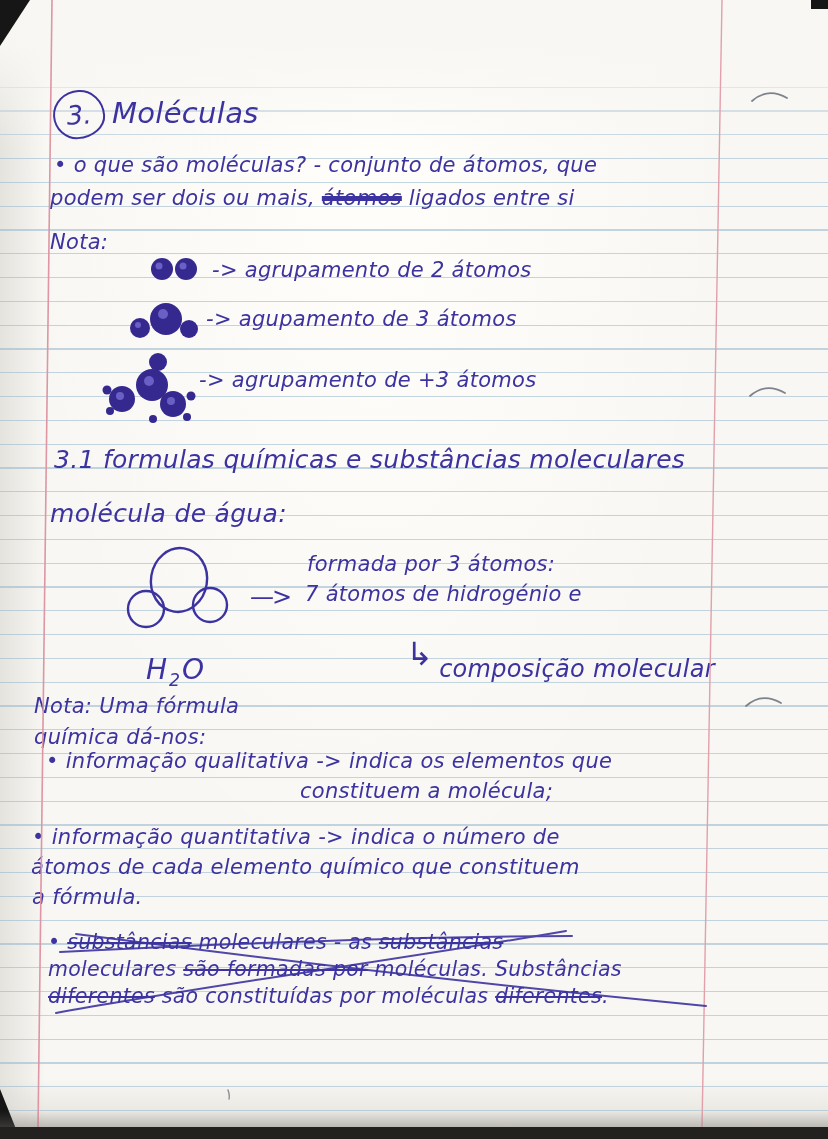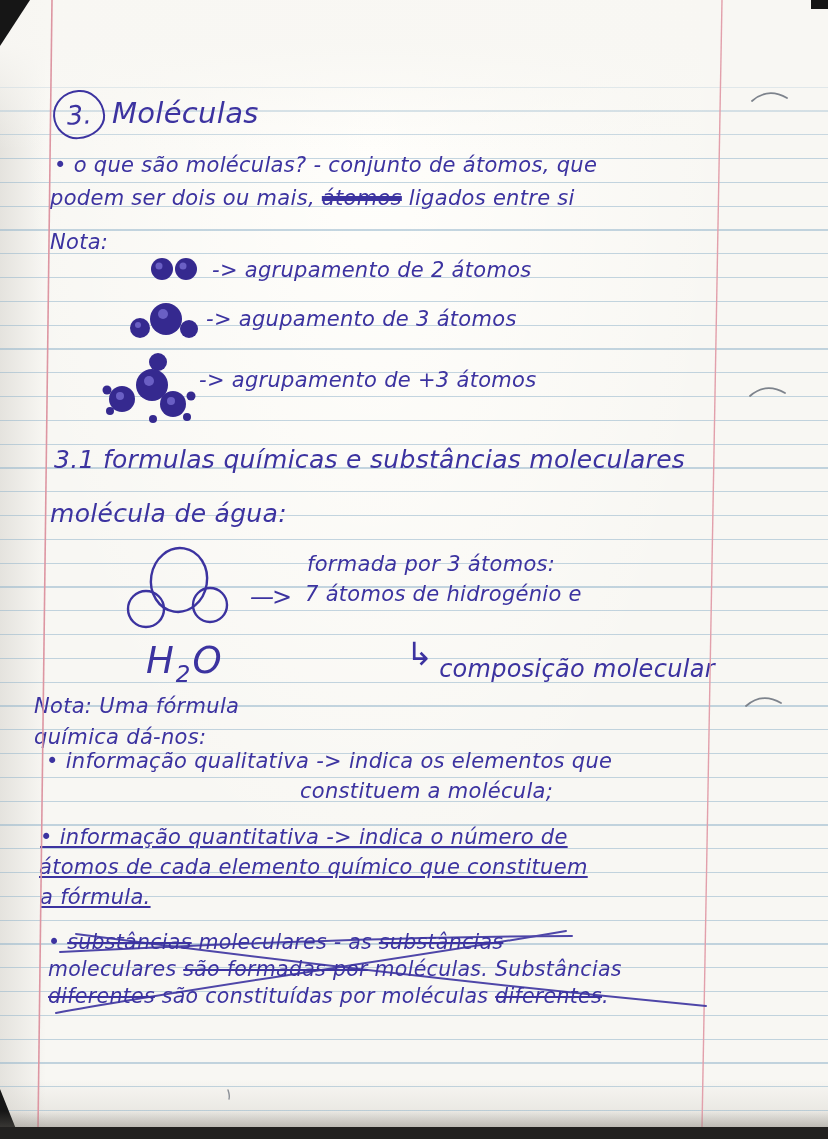--- a/index.html
+++ b/index.html
@@ -55,21 +55,21 @@
   .section-circle{
     position:absolute;left:53px;top:90px;width:48px;height:45px;
     border:2.5px solid var(--ink);
     border-radius:52% 48% 55% 45%/50% 55% 45% 50%;
     display:flex;align-items:center;justify-content:center;
     font-size:26px;font-style:italic;color:var(--ink);
     transform:rotate(-4deg);
   }
   .page-title{left:112px;top:92px;font-size:29px;}
   .h2 {font-size:25px;}
-  .formula{left:146px;top:634px;font-size:37px;letter-spacing:2px;}
+  .formula{left:146px;top:650px;font-size:28px;letter-spacing:2px;}
   .formula .sub{font-size:.62em;vertical-align:-.4em;}
   .composition{left:406px;top:638px;display:flex;align-items:flex-start;}
   .composition .crook{font-size:32px;line-height:1;margin-right:6px;}
   .composition .ctext{font-size:24px;margin-top:14px;}
   .water-arrow{left:250px;top:580px;font-size:24px;letter-spacing:-2px;}
   svg.overlay{position:absolute;left:0;top:0;pointer-events:none;}
 </style>
 </head>
 <body>
 
@@ -109,21 +109,21 @@
   </div>
 
   <div class="hand" style="left:34px;top:691px;line-height:31px;">
     <div>Nota: Uma fórmula</div>
     <div>química dá-nos:</div>
   </div>
 
   <div class="hand" style="left:46px;top:746px;">• informação qualitativa -&gt; indica os elementos que</div>
   <div class="hand" style="left:300px;top:776px;">constituem a molécula;</div>
 
-  <div class="hand" style="left:40px;top:822px;line-height:30px;text-decoration:underline;">
+  <div class="hand" style="left:32px;top:822px;line-height:30px;">
     <div>• informação quantitativa -&gt; indica o número de</div>
     <div style="margin-left:-1px;">átomos de cada elemento químico que constituem</div>
     <div>a fórmula.</div>
   </div>
 
   <div class="hand" style="left:48px;top:929px;line-height:27px;font-size:20.5px;">
     <div><span>• </span><span class="struck">substâncias</span><span> moleculares - as </span><span class="struck">substâncias</span></div>
     <div><span>moleculares </span><span class="struck">são formadas por</span><span> moléculas. Substâncias</span></div>
     <div><span class="struck">diferentes</span><span> são constituídas por moléculas </span><span class="struck">diferentes</span><span>.</span></div>
   </div>

